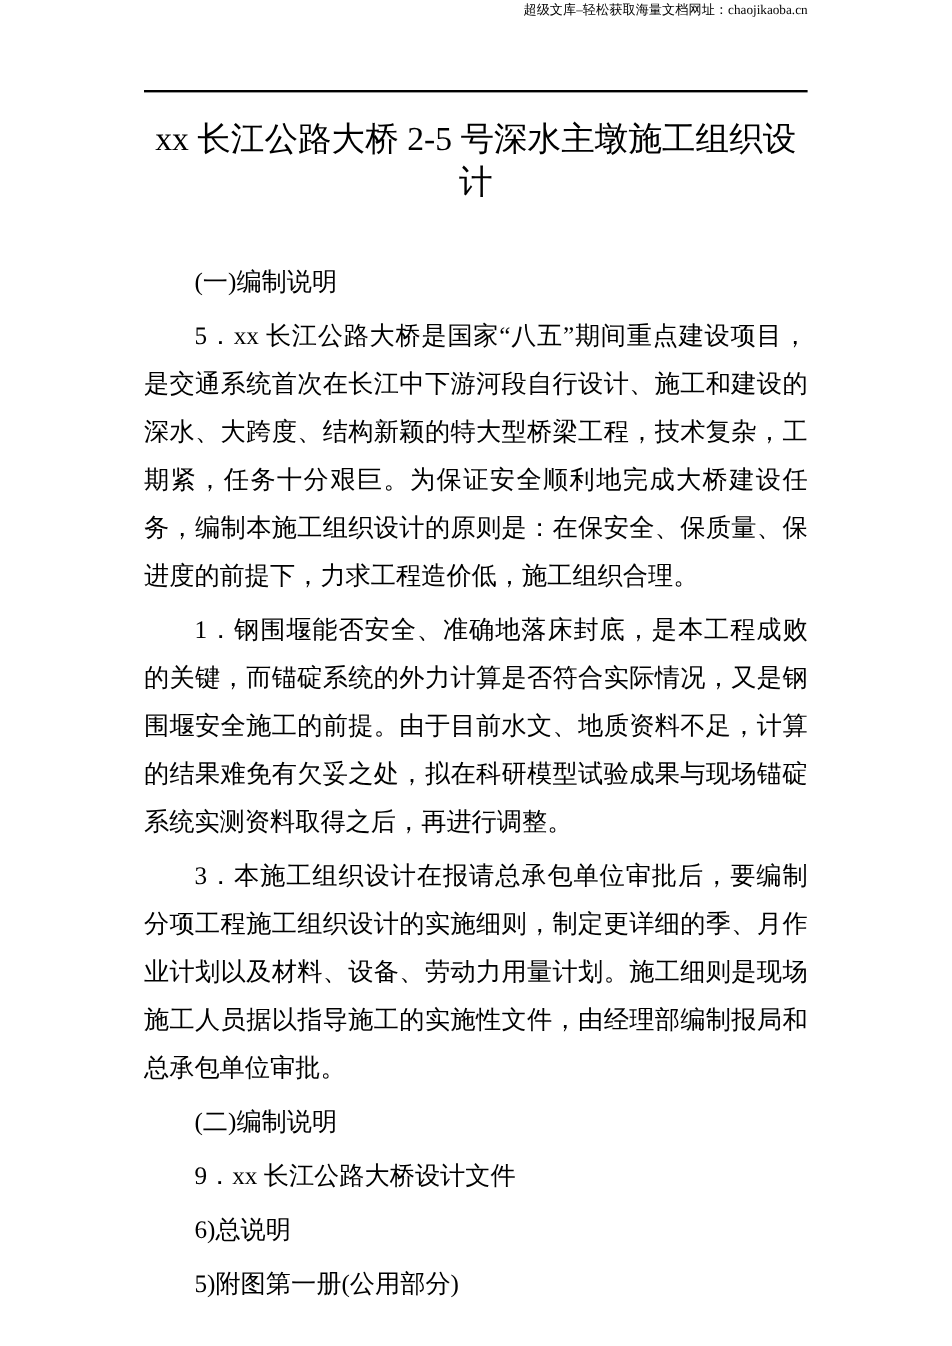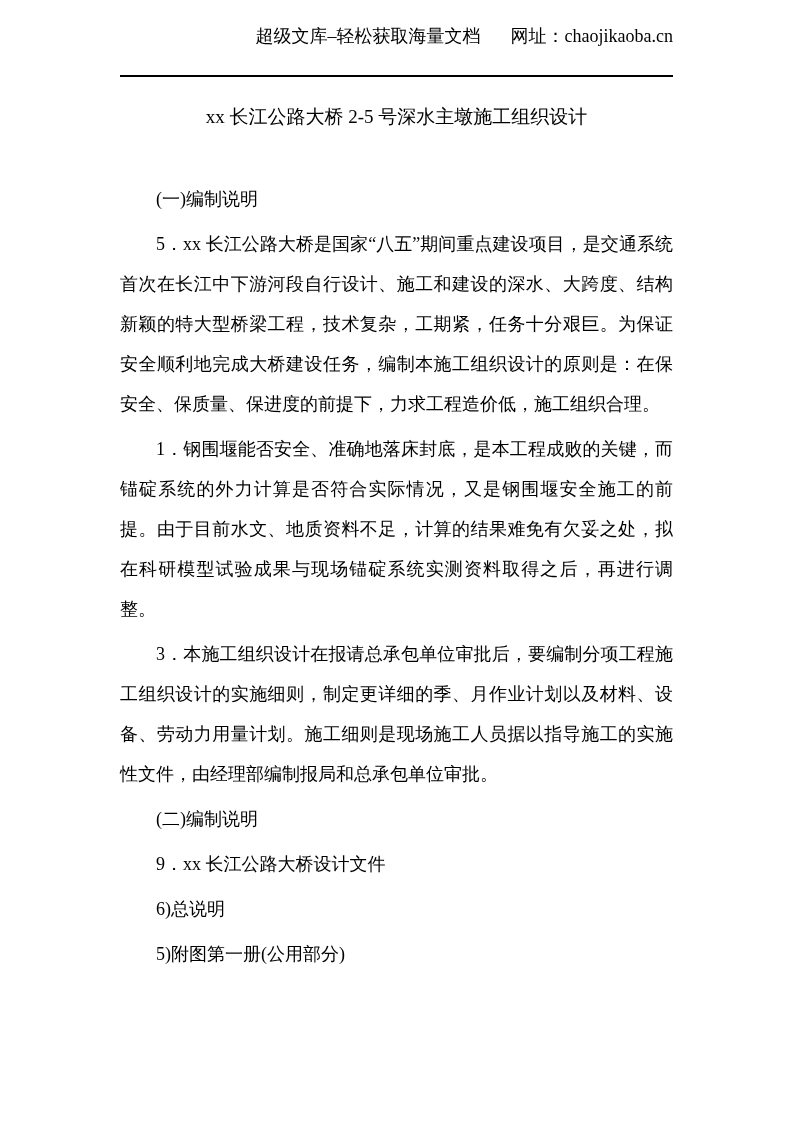--- a/index.html
+++ b/index.html
@@ -15,41 +15,40 @@
     padding: 0 120px;
     background: #ffffff;
     color: #000000;
     font-family: "Liberation Serif", "DejaVu Serif", serif;
     overflow: hidden;
   }
   .page-header {
     height: 71px;
     display: flex;
     justify-content: flex-end;
-    align-items: center;
-    gap: 30px;
+    align-items: flex-start;
     border-bottom: 2px solid #000000;
     padding-bottom: 4px;
-    font-size: 18px;
+    font-size: 11px;
     line-height: 18px;
     white-space: nowrap;
   }
   .doc-title {
     margin: 22px 0 0 0;
-    font-size: 19px;
+    font-size: 28px;
     font-weight: normal;
     text-align: center;
     line-height: 36px;
   }
   .doc-body {
     margin-top: 44px;
   }
   .doc-body p {
     margin: 0 0 5px 0;
-    font-size: 18px;
+    font-size: 21px;
     line-height: 40px;
     text-align: justify;
     text-indent: 2em;
     word-break: break-all;
   }
 </style>
 </head>
 <body>
 
 <div class="page">

